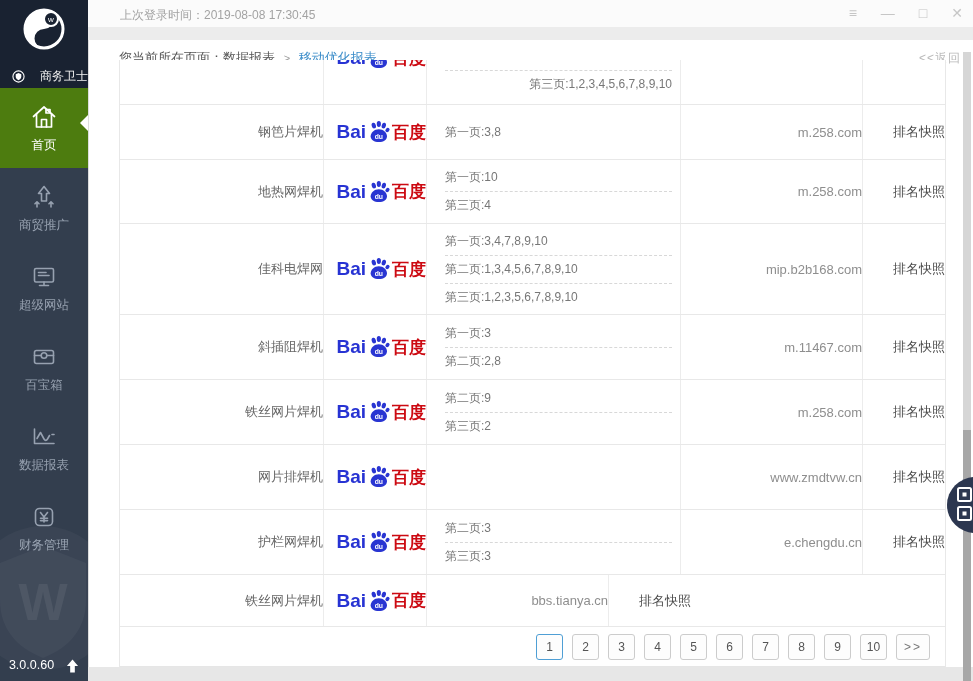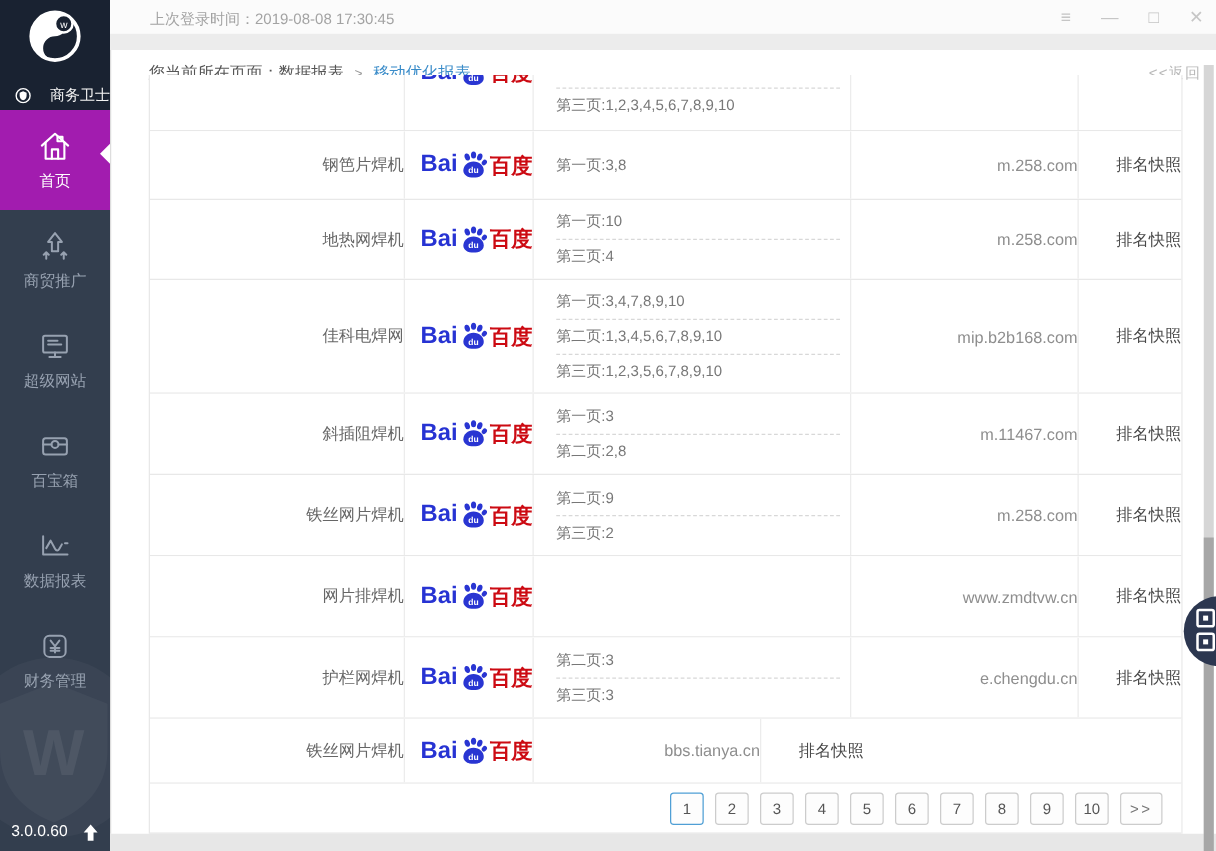--- a/index.html
+++ b/index.html
@@ -8,21 +8,21 @@
 
   
   .sidebar{position:absolute;left:0;top:0;width:88px;height:681px;background:#333e4e;z-index:3;overflow:hidden;}
   .logo-block{height:88px;background:#192231;text-align:center;padding-top:6px;box-sizing:border-box;}
   .logo-block svg{display:block;margin:0 auto;}
   .brand-row{margin-top:16px;color:#f2f2f2;font-size:12px;display:flex;align-items:center;justify-content:center;gap:4px;font-family:Liberation Mono, monospace;}
   .menu-item{height:80px;text-align:center;position:relative;color:#97a1b0;cursor:pointer;
              padding-top:14px;box-sizing:border-box;}
   .menu-item svg{display:block;margin:0 auto;}
   .mi-label{display:block;font-size:12.5px;margin-top:5px;}
-  .menu-item.active{background:#a21caf;color:#ffffff;}
+  .menu-item.active{background:#4d7c0f;color:#ffffff;}
   .notch{position:absolute;right:0;top:27px;width:0;height:0;
          border-top:8px solid transparent;border-bottom:8px solid transparent;border-right:8px solid #fff;}
   .watermark{position:absolute;left:-32px;top:518px;pointer-events:none;}
   .version-row{position:absolute;left:0;bottom:7px;width:100%;color:#fff;font-size:12.5px;
                display:flex;align-items:flex-start;justify-content:center;gap:12px;}
 
   
   .topbar{position:absolute;left:88px;top:0;width:885px;height:27px;background:#fbfbfb;}
   .login{position:absolute;left:32px;top:7px;font-size:12px;color:#a3a3a3;}
   .win-controls{position:absolute;right:10px;top:3px;display:flex;align-items:center;}
@@ -47,21 +47,21 @@
   .c3{width:254px;border-right:1px solid #ececec;flex-direction:column;align-items:stretch;
       justify-content:center;padding:0 8px 0 18px;}
   .c4{width:182px;border-right:1px solid #ececec;color:#8e8e8e;font-size:13px;}
   .c5{width:82px;font-size:13px;}
   .rank-line{font-size:12px;color:#777;padding:6px 0;line-height:15px;}
   .rank-line + .rank-line{border-top:1px dashed #d8d8d8;}
   .dash-top{border-top:1px dashed #d8d8d8;height:0;}
   .snap{color:#4a4a4a;cursor:pointer;text-decoration:none;}
   .cut .c2{align-items:flex-start;}
   .cut .c2 .bdlogo{margin-top:-14px;}
-  .cut .c3{justify-content:flex-start;padding-top:10px;}
+  .cut .c3{justify-content:flex-start;padding-top:10px;text-align:right;}
 
   
   .bdlogo{display:flex;align-items:center;}
   .bai{color:#2733d3;font-size:19px;font-weight:bold;font-style:normal;}
   .bdcn{color:#cc0a12;font-size:17px;font-weight:bold;margin-left:1px;}
   .paw{margin-left:1px;}
 
   
   .pg-row{height:40px;display:flex;align-items:center;justify-content:flex-end;padding-right:15px;
           border-bottom:1px solid #e6e6e6;box-sizing:border-box;background:#fff;}

